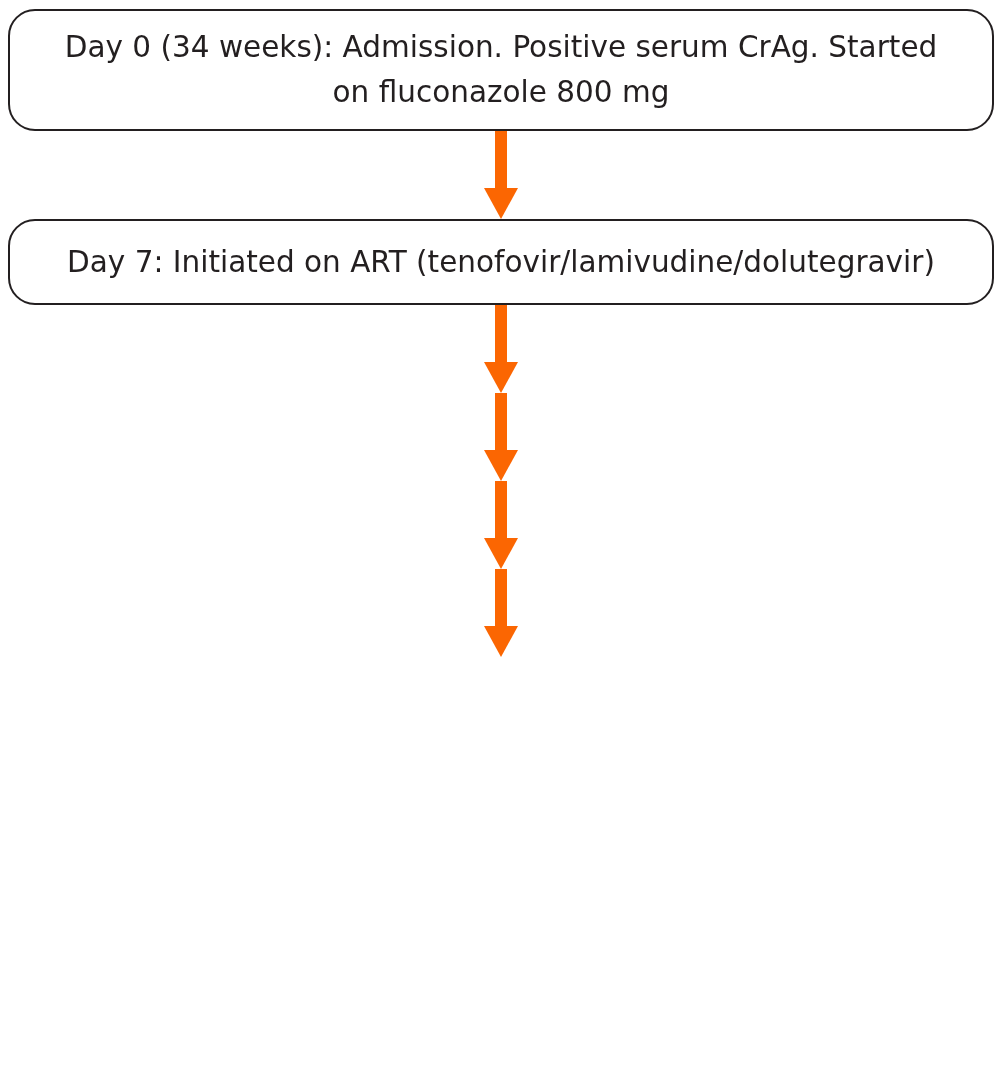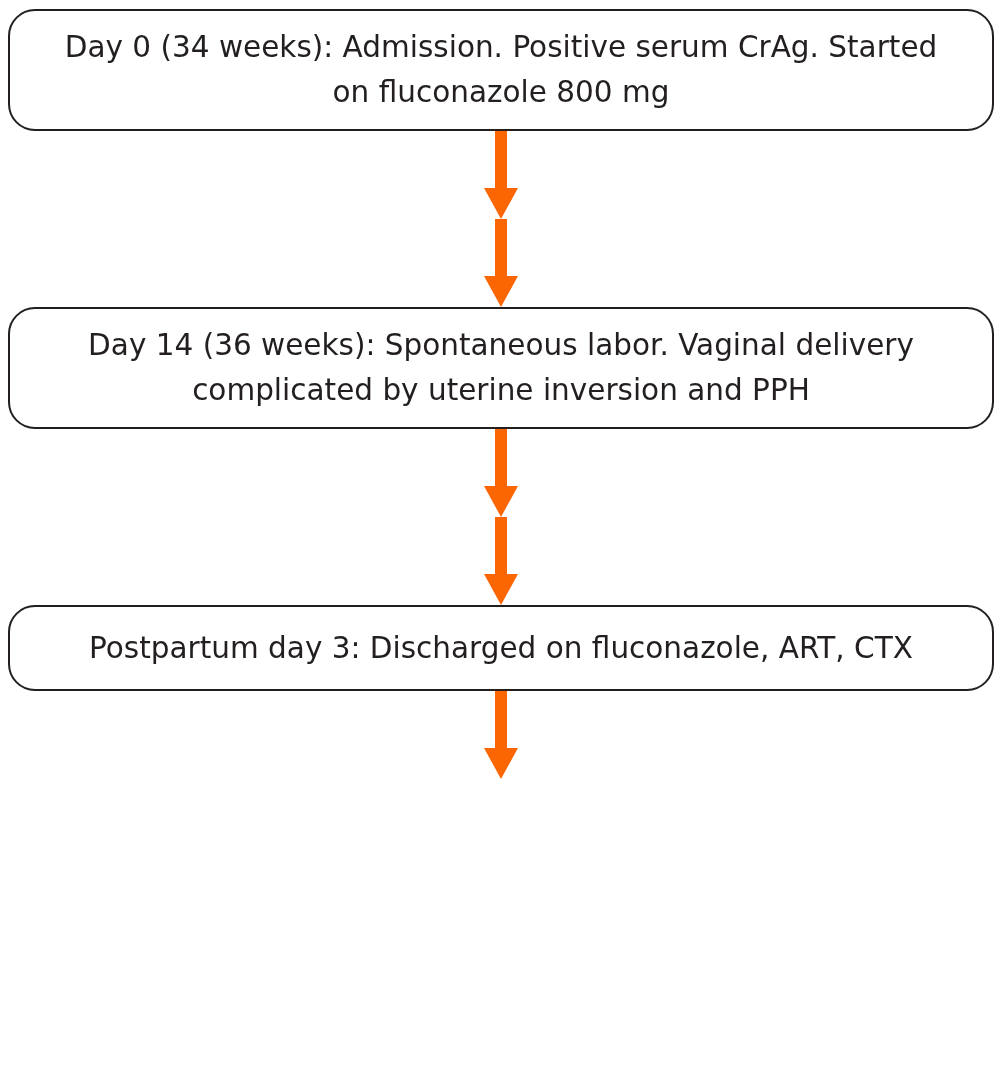--- a/index.html
+++ b/index.html
@@ -57,45 +57,41 @@
   <div class="flow-box">
     <span class="box-text">Day 0 (34 weeks): Admission. Positive serum CrAg. Started
 on fluconazole 800 mg</span>
   </div>
 
   <svg class="flow-arrow" viewBox="0 0 34 88">
     <rect x="11" y="0" width="12" height="60" fill="#FB6602"></rect>
     <polygon points="0,57 34,57 17,88" fill="#FB6602"></polygon>
   </svg>
 
-
-  <svg class="flow-arrow" viewBox="0 0 34 88">
-    <rect x="11" y="0" width="12" height="60" fill="#FB6602"></rect>
-    <polygon points="0,57 34,57 17,88" fill="#FB6602"></polygon>
-  </svg>
-
   <div class="flow-box">
-    <span class="box-text">Day 14 (36 weeks): Spontaneous labor. Vaginal delivery
-complicated by uterine inversion and PPH</span>
+    <span class="box-text">Day 7: Initiated on ART (tenofovir/lamivudine/dolutegravir)</span>
   </div>
 
   <svg class="flow-arrow" viewBox="0 0 34 88">
     <rect x="11" y="0" width="12" height="60" fill="#FB6602"></rect>
     <polygon points="0,57 34,57 17,88" fill="#FB6602"></polygon>
   </svg>
 
 
   <svg class="flow-arrow" viewBox="0 0 34 88">
     <rect x="11" y="0" width="12" height="60" fill="#FB6602"></rect>
     <polygon points="0,57 34,57 17,88" fill="#FB6602"></polygon>
   </svg>
 
-  <div class="flow-box">
-    <span class="box-text">Postpartum day 3: Discharged on fluconazole, ART, CTX</span>
-  </div>
+
+  <svg class="flow-arrow" viewBox="0 0 34 88">
+    <rect x="11" y="0" width="12" height="60" fill="#FB6602"></rect>
+    <polygon points="0,57 34,57 17,88" fill="#FB6602"></polygon>
+  </svg>
+
 
   <svg class="flow-arrow" viewBox="0 0 34 88">
     <rect x="11" y="0" width="12" height="60" fill="#FB6602"></rect>
     <polygon points="0,57 34,57 17,88" fill="#FB6602"></polygon>
   </svg>
 
 
 </div>
 
 </body></html>

